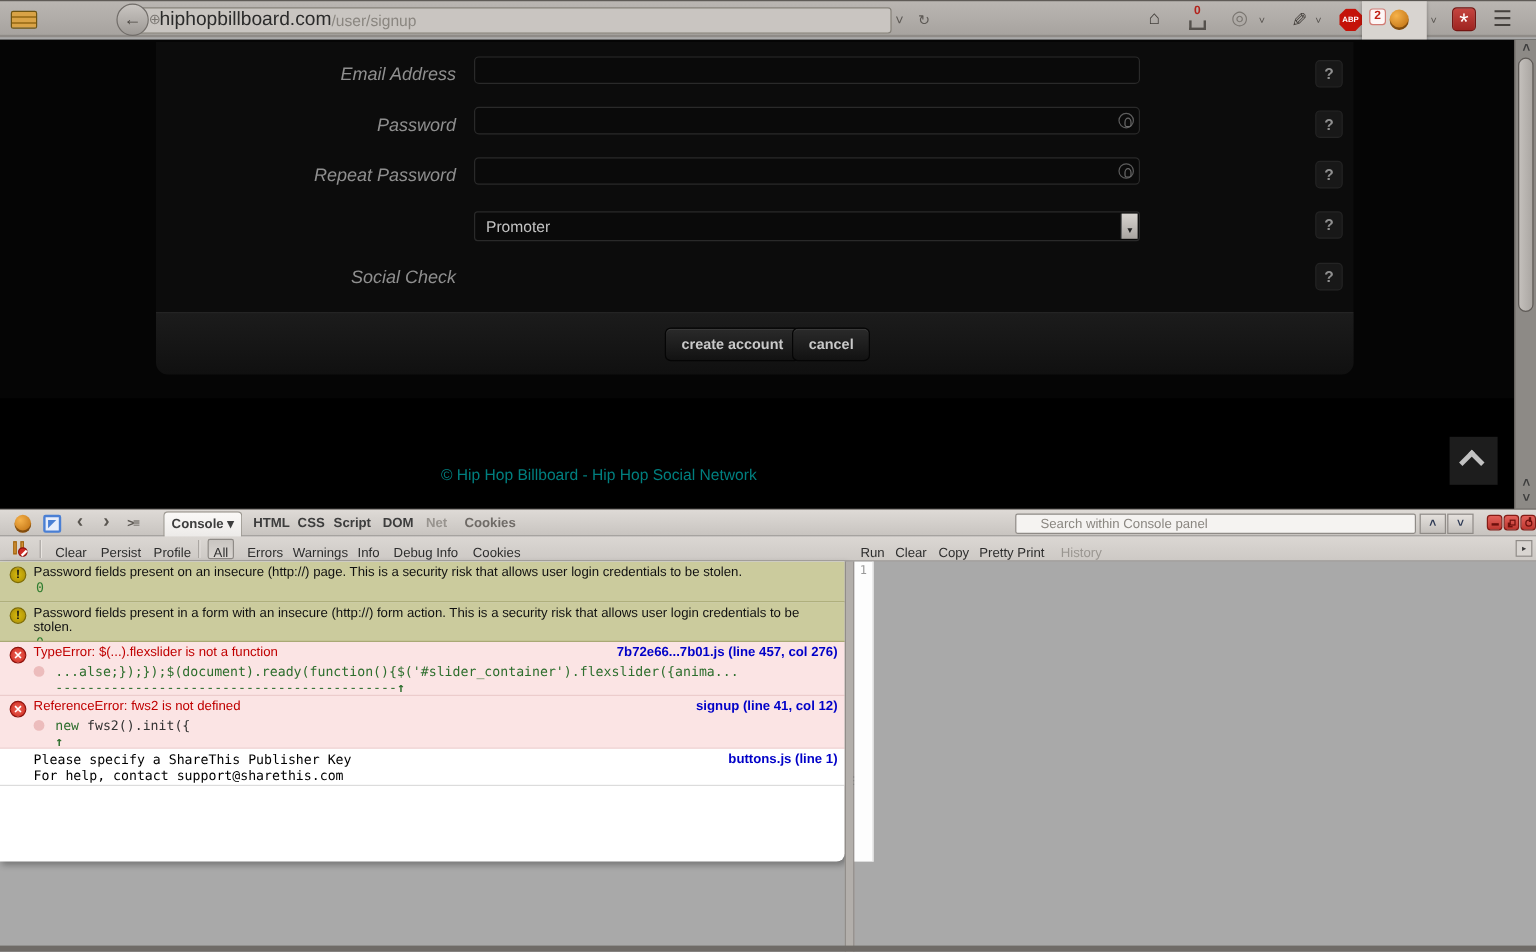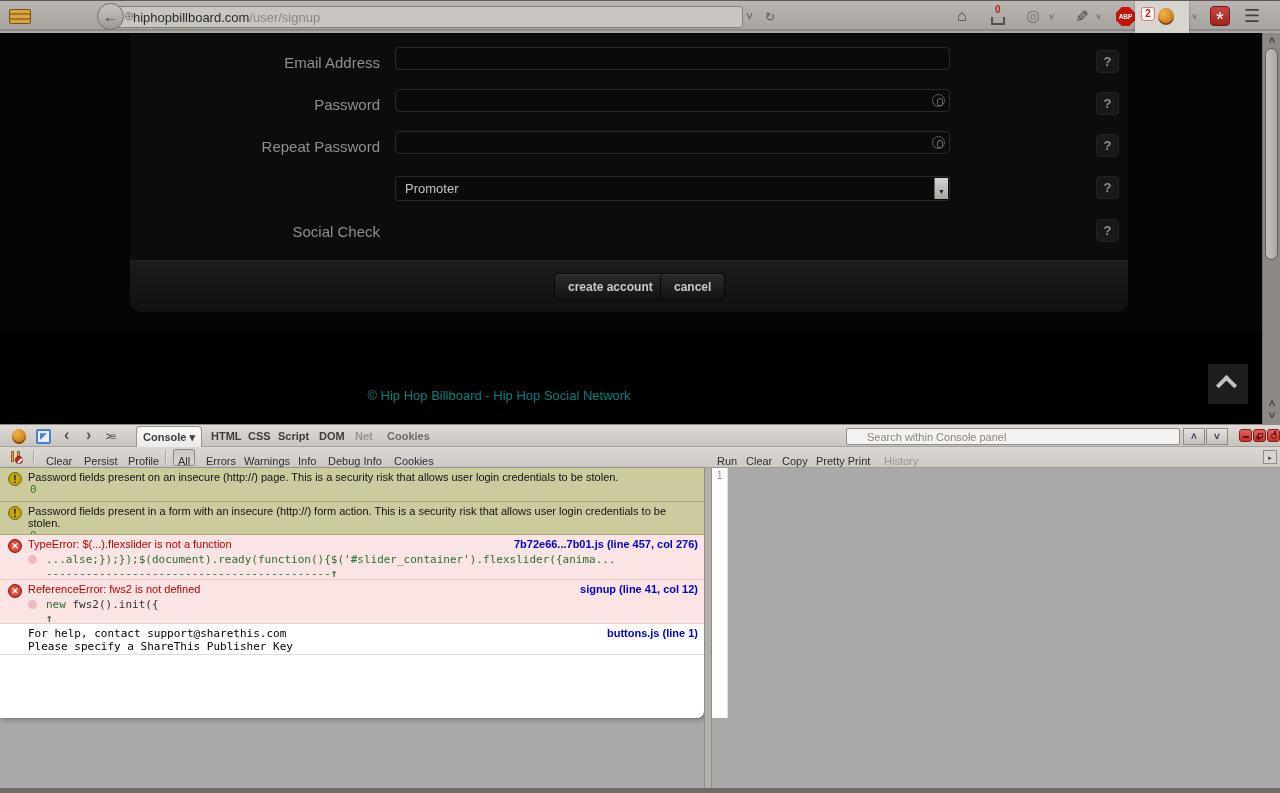--- a/index.html
+++ b/index.html
@@ -10,21 +10,21 @@
   #toolbar { position:absolute; left:0; top:0; width:1280px; height:31px;
     background:linear-gradient(#bab6b2,#a7a39f); border-top:1px solid #5f5b57; border-bottom:2px solid #8f8b87; }
   .tabgroups-icon { left:9px; top:8px; width:22px; height:15px; border-radius:2px;
     background:repeating-linear-gradient(#d9a346 0 3px,#a5761f 3px 5px); border:1px solid #6f5512; }
   .back-btn { left:97px; top:2px; width:27px; height:27px; border-radius:50%;
     background:linear-gradient(#c9c5c1,#9d9995); border:1px solid #716d69; color:#4a4641;
     font-size:15px; font-weight:bold; text-align:center; line-height:25px; z-index:2; }
   .url-bar { left:110px; top:5px; width:633px; height:22px; background:#c9c5c1;
     border:1px solid #858179; border-radius:3px; display:flex; align-items:center; padding-left:22px; }
   .globe-ic { position:absolute; left:124px; top:9px; color:#7b7773; font-size:12px; line-height:12px; }
-  .url-host { color:#2b2b2b; font-size:13px; }
+  .url-host { color:#2b2b2b; font-size:16px; }
   .url-path { color:#8a8680; font-size:13px; }
   .url-right { position:absolute; left:746px; top:9px; display:flex; gap:12px; color:#5c5854; font-size:12px; }
   .tb-ic { position:absolute; top:6px; color:#45413d; font-size:16px; line-height:18px; }
   .chev { position:absolute; top:11px; color:#55514d; font-size:9px; }
   .dl-tray { position:absolute; left:991px; top:16px; width:14px; height:8px;
     border:2px solid #55514d; border-top:none; }
   .dl-zero { position:absolute; left:995px; top:3px; color:#b3231c; font-size:10px; font-weight:bold; }
   .abp { position:absolute; left:1116px; top:6px; width:19px; height:19px; background:#c41309;
     clip-path:polygon(30% 0,70% 0,100% 30%,100% 70%,70% 100%,30% 100%,0 70%,0 30%);
     color:#fff; font-size:6.5px; font-weight:bold; text-align:center; line-height:19px; }
@@ -39,21 +39,21 @@
   .asterisk-btn { position:absolute; left:1210px; top:5px; width:20px; height:20px; border-radius:4px;
     background:linear-gradient(#c64540,#9e2420); border:1px solid #741512; color:#fff;
     font-size:20px; text-align:center; line-height:24px; }
   .menu-ic { position:absolute; left:1244px; top:4px; color:#45413d; font-size:18px; }
 
   
   #page { position:absolute; left:0; top:33px; width:1280px; height:391px; background:#050505; }
   .form-panel { left:130px; top:2px; width:998px; height:225px; background:#0c0c0c; }
   .form-btnbar { left:130px; top:227px; width:998px; height:52px; border-radius:0 0 10px 10px;
     background:linear-gradient(#1c1c1c,#101010); box-shadow:inset 0 1px 0 rgba(255,255,255,.04); }
-  .f-label { position:absolute; left:130px; width:250px; text-align:right; color:#8f8f8f; font-size:15px; }
+  .f-label { position:absolute; left:130px; width:250px; text-align:right; color:#8f8f8f; font-size:15px;font-style:italic; }
   .f-input { position:absolute; left:395px; width:555px; height:23px; background:#0a0a0a;
     border:1px solid #2a2a2a; border-radius:4px; color:#ccc; font-size:12px; padding:0 24px 0 8px;
     font-family:"Liberation Sans",sans-serif; outline:none; }
   .pw-ic { position:absolute; left:932px; width:13px; height:13px; border:1px solid #5d5d5d; border-radius:50%; }
   .pw-ic::after { content:""; position:absolute; left:4px; top:3px; width:4px; height:6px;
     border:1px solid #6a6a6a; border-radius:50% 50% 2px 2px; }
   .f-select { position:absolute; left:395px; top:143px; width:555px; height:25px; background:#0a0a0a;
     border:1px solid #2a2a2a; border-radius:3px; color:#c3c3c3; font-size:13px; line-height:23px; padding-left:9px; }
   .sel-btn { position:absolute; right:1px; top:1px; width:14px; height:21px;
     background:linear-gradient(#d8d4d0,#a8a4a0); border-left:1px solid #666; text-align:center; }
@@ -306,22 +306,22 @@
 
     <div class="crow err" style="height:44px;">
       <span class="cicon e">✕</span>
       <span class="etext">ReferenceError: fws2 is not defined</span>
       <span class="clink">signup (line 41, col 12)</span>
       <div class="mono codeline"><span class="bp"></span><span class="kw">new</span><span class="code-rest"> fws2().init({</span></div>
       <div class="mono dashline"><span class="arrow-up">↑</span></div>
     </div>
 
     <div class="crow log mono" style="height:31px;">
+      <div>Please specify a ShareThis Publisher Key</div>
       <div>For help, contact support@sharethis.com</div>
-      <div>Please specify a ShareThis Publisher Key</div>
       <span class="clink" style="font-family:'Liberation Sans',sans-serif;">buttons.js (line 1)</span>
     </div>
 
   </div>
 
   <div class="splitter">
       <span class="grip">⋮</span>
     </div>
   <div class="gutter"><span>1</span></div>
   <div class="fb-bottom-edge"></div>

